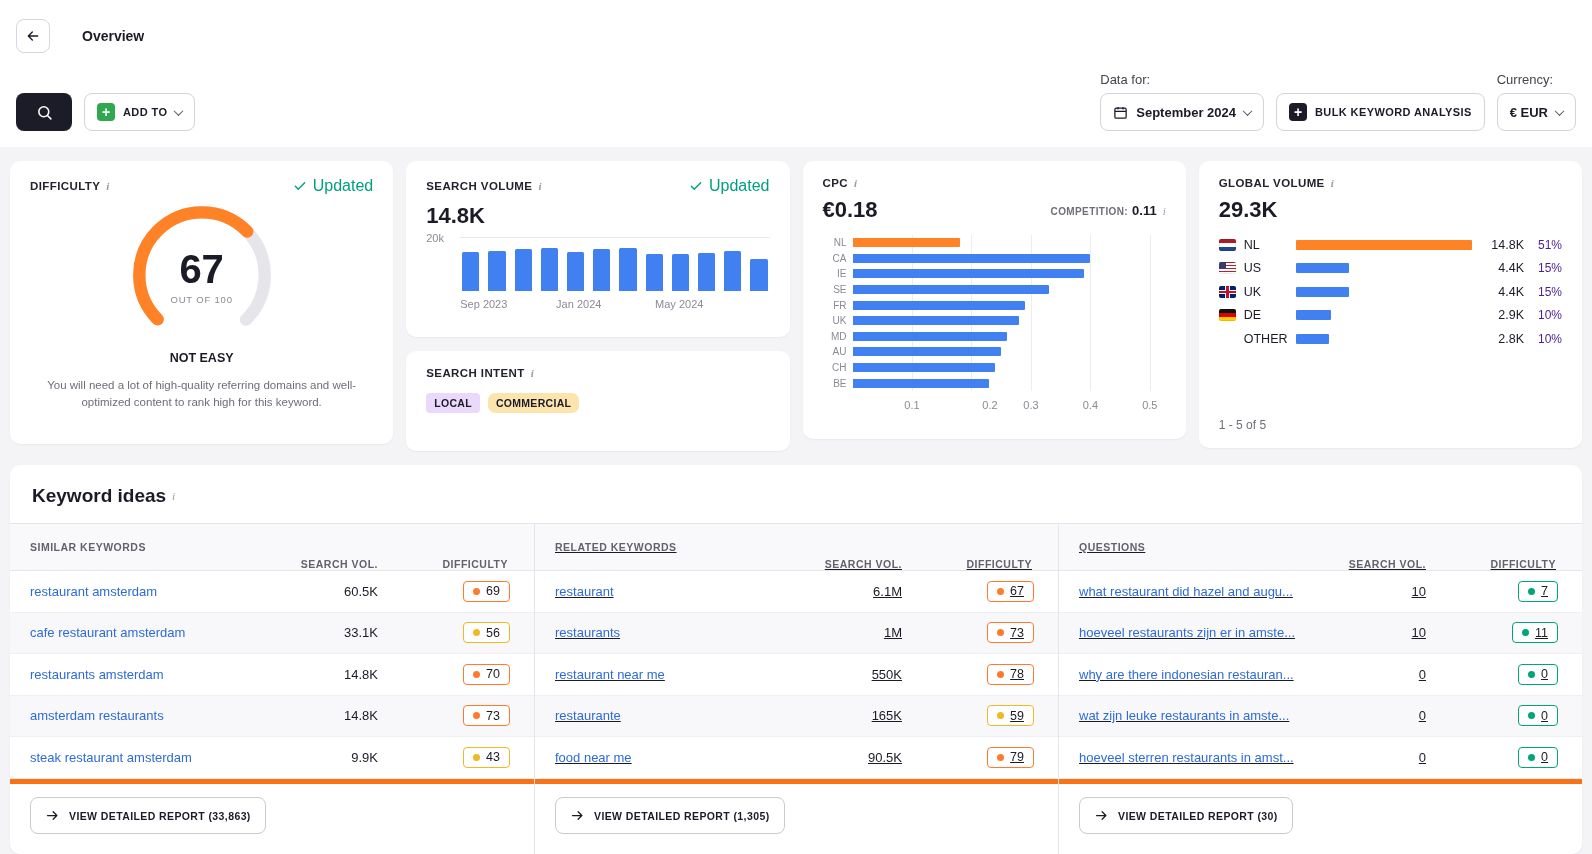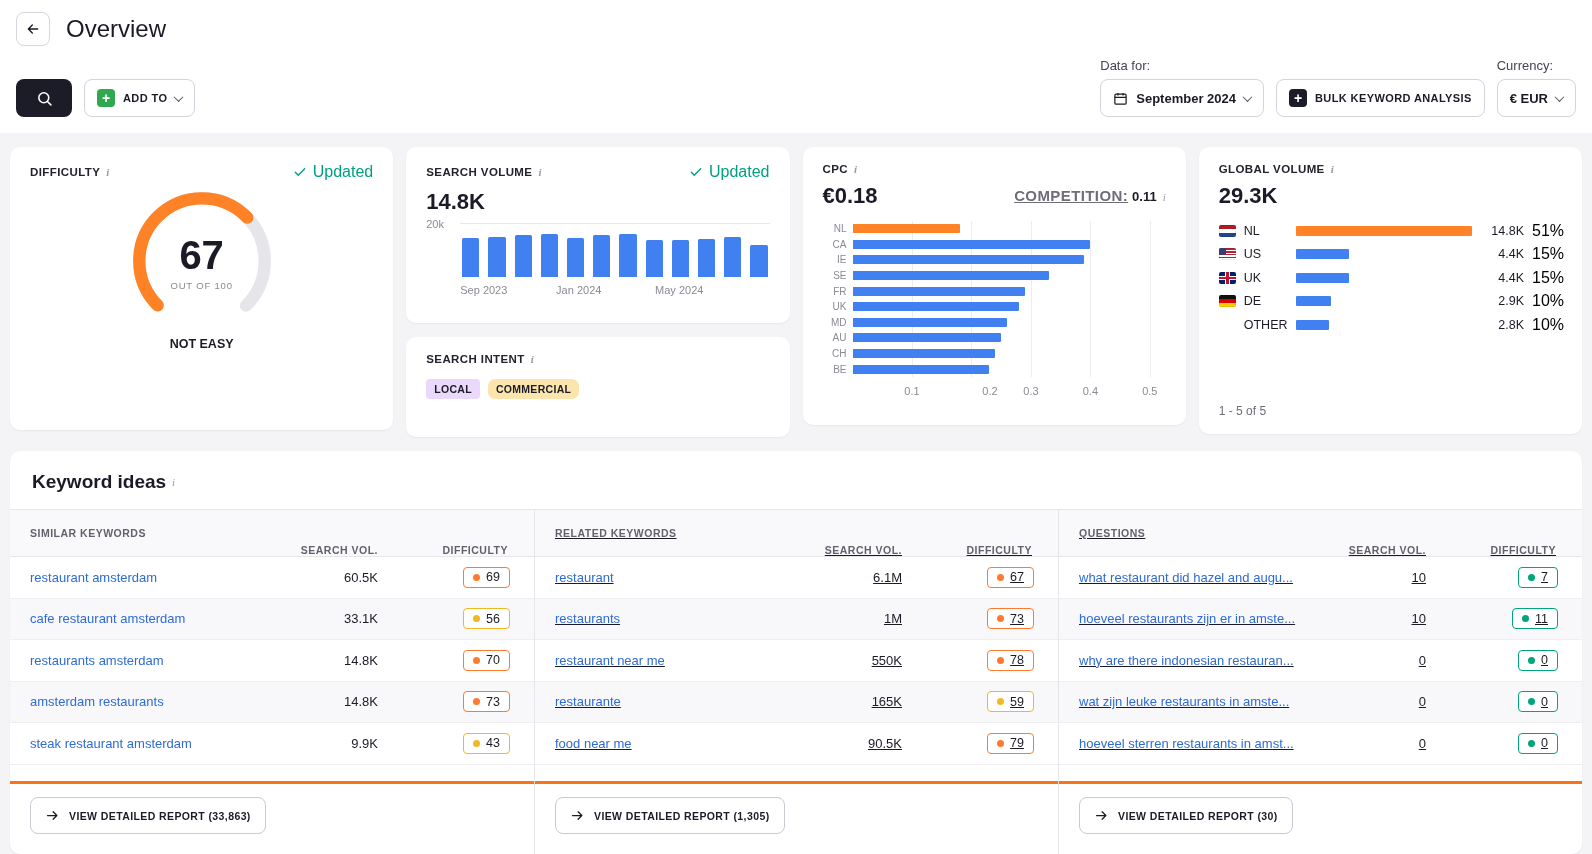--- a/index.html
+++ b/index.html
@@ -4,21 +4,21 @@
 <style>
   * { box-sizing: border-box; }
   body { margin:0; background:#f4f4f6; font-family:"Liberation Sans",sans-serif; color:#1b1b27; }
   .page { width:1592px; height:854px; overflow:hidden; display:flex; flex-direction:column; }
 
   
   .topbar { background:#fff; padding:12px 16px 16px; }
   .tb-row1 { display:flex; align-items:center; gap:16px; margin-bottom:12px; }
   .back-btn { width:34px; height:34px; border:1px solid #d6d6de; border-radius:8px; background:#fff;
               display:flex; align-items:center; justify-content:center; cursor:pointer; }
-  .page-title { font-size:24px; font-weight:400; margin:0; }
+  .page-title { font-size:14px; font-weight:700; margin:16px; }
   .tb-row2 { display:flex; justify-content:space-between; align-items:flex-end; }
   .tb-left { display:flex; gap:12px; align-items:center; }
   .search-box { width:378px; height:38px; border:1px solid #d3d3db; border-radius:8px; background:#f6f6f8;
                 display:flex; align-items:center; padding:0 10px; gap:8px; }
   .search-box input { flex:1; border:none; background:transparent; outline:none;
                       font:13px "Liberation Sans",sans-serif; color:#1b1b27; min-width:0; }
   .clear-x { color:#9a9aa4; font-size:16px; line-height:1; cursor:pointer; }
   .vdiv { width:1px; height:18px; background:#dcdce2; }
   .flag { display:inline-block; width:17px; height:12px; border-radius:2px; flex:none;
           box-shadow:inset 0 0 0 1px rgba(0,0,0,.08); position:relative; overflow:hidden; }
@@ -81,41 +81,41 @@
   .sv-xlabels span { position:absolute; top:0; white-space:nowrap; }
 
   
   .c-intent { height:100px; }
   .intent-badges { display:flex; gap:8px; margin-top:14px; }
   .badge { font-size:10.5px; font-weight:700; letter-spacing:.3px; padding:4px 8px; border-radius:4px; color:#1b1b27; }
 
   
   .c-cpc { height:278px; }
   .cpc-top { display:flex; justify-content:space-between; align-items:flex-end; }
-  .comp-label { font-size:15px; font-weight:700; color:#6e6e78; letter-spacing:.4px;text-decoration:underline; }
+  .comp-label { font-size:10px; font-weight:700; color:#6e6e78; letter-spacing:.4px; }
   .comp-value { font-size:13px; font-weight:700; margin-left:4px; color:#1b1b27; }
   .cpc-plotwrap { position:relative; margin-top:12px; }
   .cpc-grid { position:absolute; left:30px; right:4px; top:0; bottom:0; }
   .cpc-gridline { position:absolute; top:0; bottom:0; width:1px; background:#ececf1; }
   .cpc-row { display:flex; align-items:center; height:15.6px; position:relative; }
   .cpc-label { width:24px; text-align:right; margin-right:6px; font-size:10px; color:#8a8a94; flex:none; }
   .cpc-bararea { flex:1; position:relative; height:9px; margin-right:4px; z-index:1; }
   .cpc-bar { position:absolute; left:0; top:0; bottom:0; border-radius:0 1px 1px 0; }
   .cpc-ticks { position:relative; height:16px; margin:8px 4px 0 30px; font-size:11px; color:#8a8a94; }
   .cpc-ticks span { position:absolute; transform:translateX(-50%); }
 
   
   .c-global { height:287px; display:flex; flex-direction:column; }
   .gv-value { font-size:22px; font-weight:700; margin:8px 0 10px; }
   .gv-row { display:flex; align-items:center; gap:8px; height:23.5px; font-size:12.5px; }
   .gv-code { width:44px; flex:none; }
   .gv-bararea { flex:1; height:10px; position:relative; }
   .gv-bar { height:100%; border-radius:1px; }
   .gv-val { width:44px; text-align:right; flex:none; }
-  .gv-pct { width:30px; text-align:right; color:#000000; font-size:16px; flex:none; }
+  .gv-pct { width:30px; text-align:right; color:#4c1d95; font-size:12px; flex:none; }
   .gv-pagination { margin-top:auto; font-size:12px; color:#6e6e78; }
 
   
   .c-ideas { padding:0; flex:1; display:flex; flex-direction:column; overflow:hidden; }
   .ideas-head { padding:20px 22px 16px; display:flex; align-items:center; }
   .ideas-title { font-size:19px; font-weight:600; margin:0; }
   .ideas-tables { display:grid; grid-template-columns:1fr 1fr 1fr; flex:1; }
   .kg { display:flex; flex-direction:column; min-width:0; }
   .kg + .kg { border-left:1px solid #e6e6ea;text-decoration:underline; }
   .kg-head { display:grid; grid-template-columns:minmax(0,1fr) 110px 130px; align-items:center; height:48px;
@@ -126,21 +126,21 @@
   .kg-row { display:grid; grid-template-columns:minmax(0,1fr) 110px 130px; align-items:center; height:41.5px;
             border-bottom:1px solid #efeff3; font-size:13px; }
   .kg-row.alt { background:#f8f8fb; }
   .kw { color:var(--link); text-decoration:none; padding-left:20px; white-space:nowrap; overflow:hidden;
         text-overflow:ellipsis; cursor:pointer; }
   .vol { text-align:right; padding-right:26px; }
   .diffcell { display:flex; justify-content:flex-end; padding-right:24px; }
   .pill { display:inline-flex; align-items:center; gap:6px; border:1px solid; border-radius:4px;
           padding:2.5px 9px; font-size:12.5px; background:#fff; }
   .dot { width:7px; height:7px; border-radius:50%; flex:none; }
-  .kg-foot { margin-top:auto; border-top:3px solid #f97316; padding:13px 20px 20px; }
+  .kg-foot { margin-top:auto; border-top:5px solid #f97316; padding:13px 20px 20px; }
   .report-btn { display:inline-flex; align-items:center; gap:9px; border:1px solid #c9c9d2; border-radius:8px;
                 background:#fff; padding:10px 14px; font-size:10.5px; font-weight:700; letter-spacing:.4px;
                 color:#1b1b27; cursor:pointer; font-family:"Liberation Sans",sans-serif; }
 </style>
 </head>
 <body>
 
 <div class="page">
 
   <header class="topbar">
@@ -210,20 +210,21 @@
           <svg viewBox="0 0 160 160">
             <circle class="track" cx="80" cy="80" r="66" transform="rotate(135 80 80)" stroke-dasharray="311 414.7"></circle>
             <circle class="prog" id="gauge-prog" cx="80" cy="80" r="66" transform="rotate(135 80 80)" stroke-dasharray="208.4 414.7"></circle>
           </svg>
           <div class="gauge-center">
             <div class="score">67</div>
             <div class="outof">OUT OF 100</div>
           </div>
         </div>
         <div class="level">NOT EASY</div>
+        <div class="diff-desc">You will need a lot of high-quality referring domains and well-optimized content to rank high for this keyword.</div>
       </section>
 
       <div class="card-col">
         <section class="card c-vol">
           <div class="card-head">
             <span class="card-title"><span>SEARCH VOLUME</span><span class="info">i</span></span>
             <span class="updated">
               <svg width="14" height="14" viewBox="0 0 24 24" fill="none" stroke="currentColor" stroke-width="2.4" stroke-linecap="round" stroke-linejoin="round">
                   <path d="M4 12.5l5 5L20 6.5"></path>
                 </svg>

